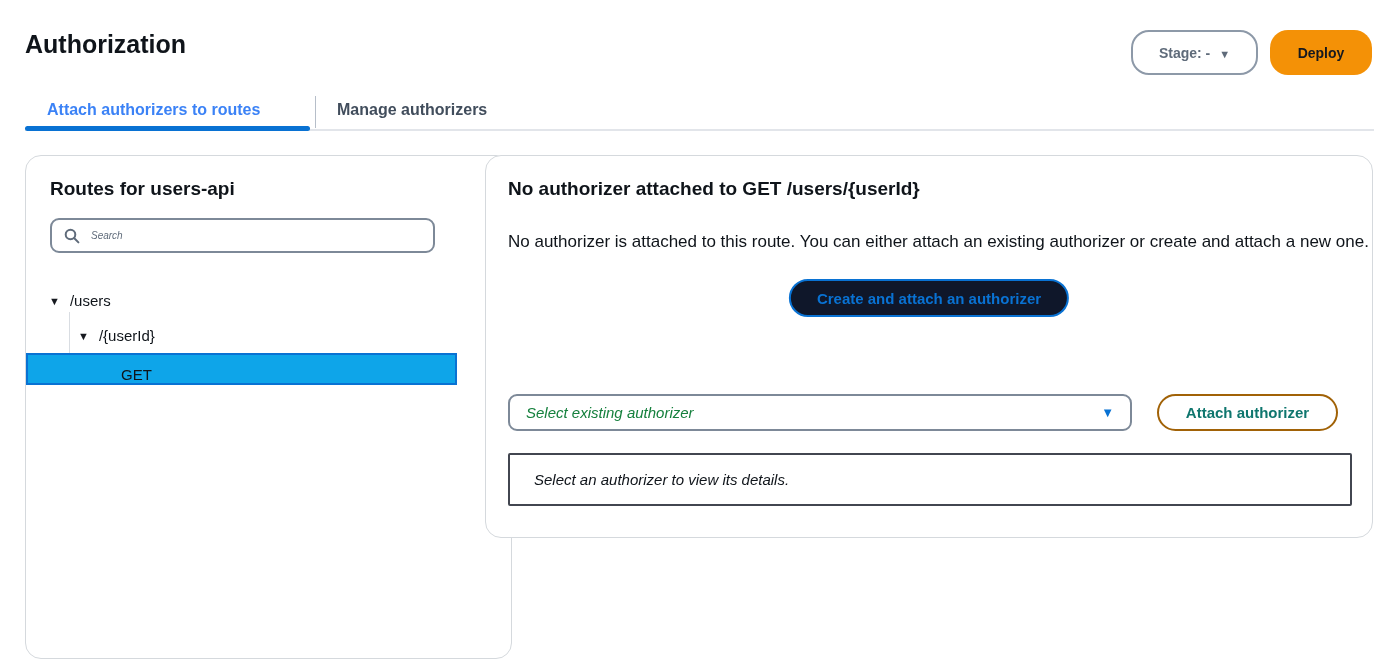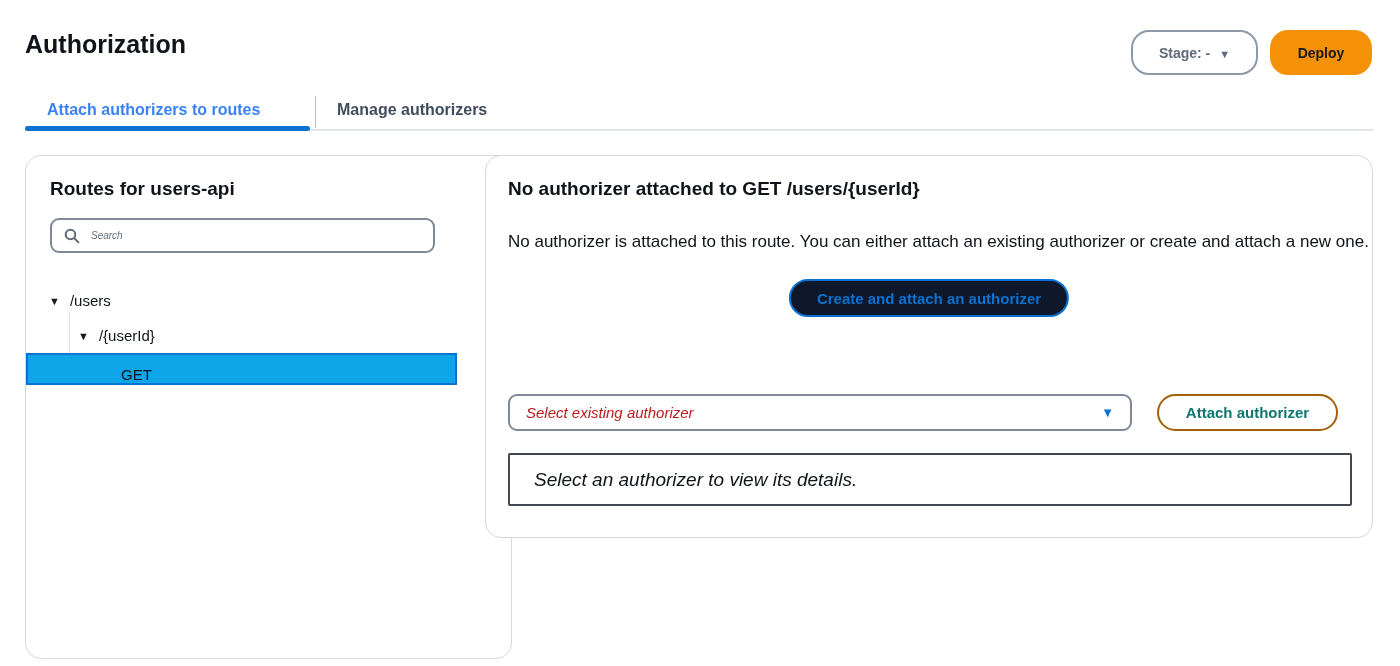--- a/index.html
+++ b/index.html
@@ -50,28 +50,28 @@
   .auth-title{position:absolute;left:22px;top:22px;font-size:19px;font-weight:700;color:#0f141a;}
   .auth-desc{position:absolute;left:22px;top:76px;font-size:17px;color:#0f141a;}
   .btn-create{position:absolute;left:50%;transform:translateX(-50%);top:123px;height:38px;
               border:2px solid #0972d3;border-radius:20px;background:#0f172a;color:#0972d3;
               font-size:15px;font-weight:700;padding:0 26px;}
   .or-text{position:absolute;left:0;top:192px;width:100%;text-align:center;font-size:14px;color:#0f141a;}
 
   .select-box{position:absolute;left:22px;top:238px;width:624px;height:37px;border:2px solid #7d8998;
               border-radius:9px;box-sizing:border-box;display:flex;align-items:center;
               padding:0 16px;background:#fff;cursor:pointer;}
-  .select-box .select-value{flex:1;font-size:15px;font-style:italic;color:#b91c1c;}
+  .select-box .select-value{flex:1;font-size:15px;font-style:italic;color:#15803d;}
   .select-box .caret{font-size:13px;color:#0972d3;}
   .btn-attach{position:absolute;left:671px;top:238px;width:181px;height:37px;border:2px solid #a16207;
               border-radius:19px;background:#fff;color:#0f766e;font-size:15px;font-weight:700;cursor:not-allowed;}
 
   .details-box{position:absolute;left:22px;top:297px;width:844px;height:53px;border:2px solid #424650;
                border-radius:2px;box-sizing:border-box;display:flex;align-items:center;background:#fff;}
-  .details-box .details-text{margin-left:24px;font-size:19px;font-style:italic;color:#0f141a;}
+  .details-box .details-text{margin-left:24px;font-size:15px;font-style:italic;color:#0f141a;}
 </style>
 </head>
 <body>
 
 <div class="page">
 
   <div class="page-title">Authorization</div>
 
   <div class="header-actions">
     <button class="btn btn-stage">

